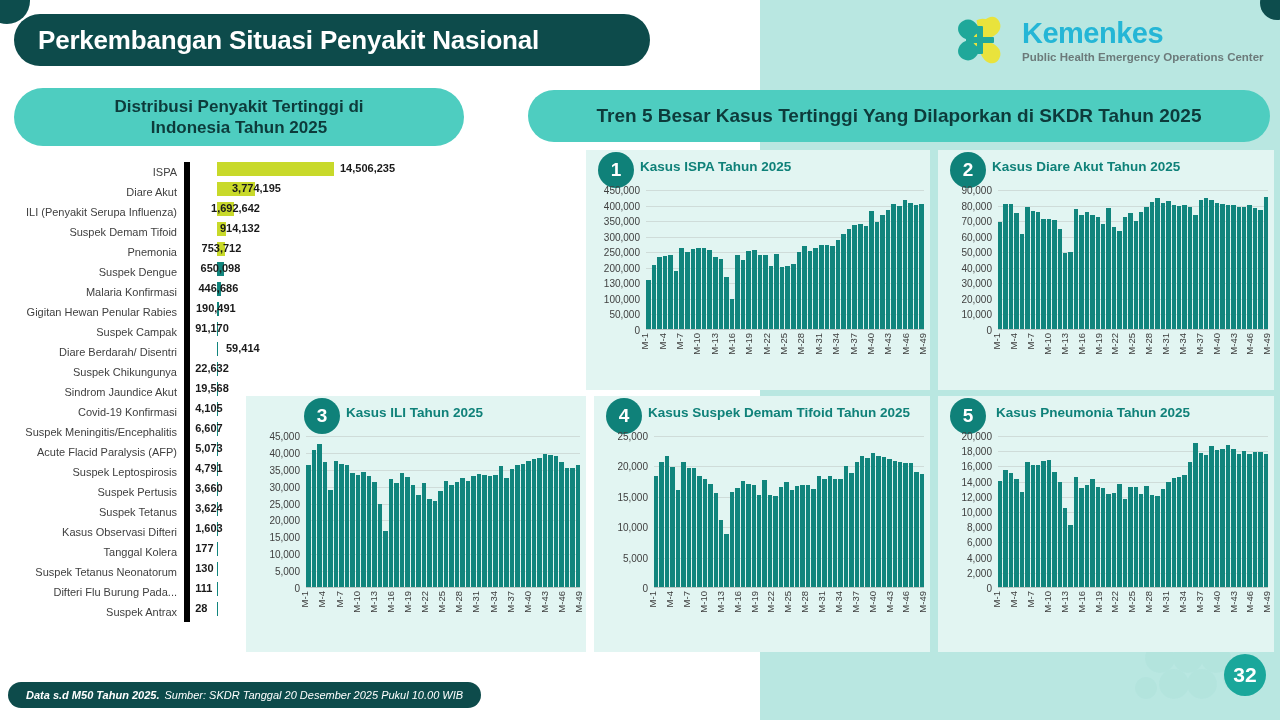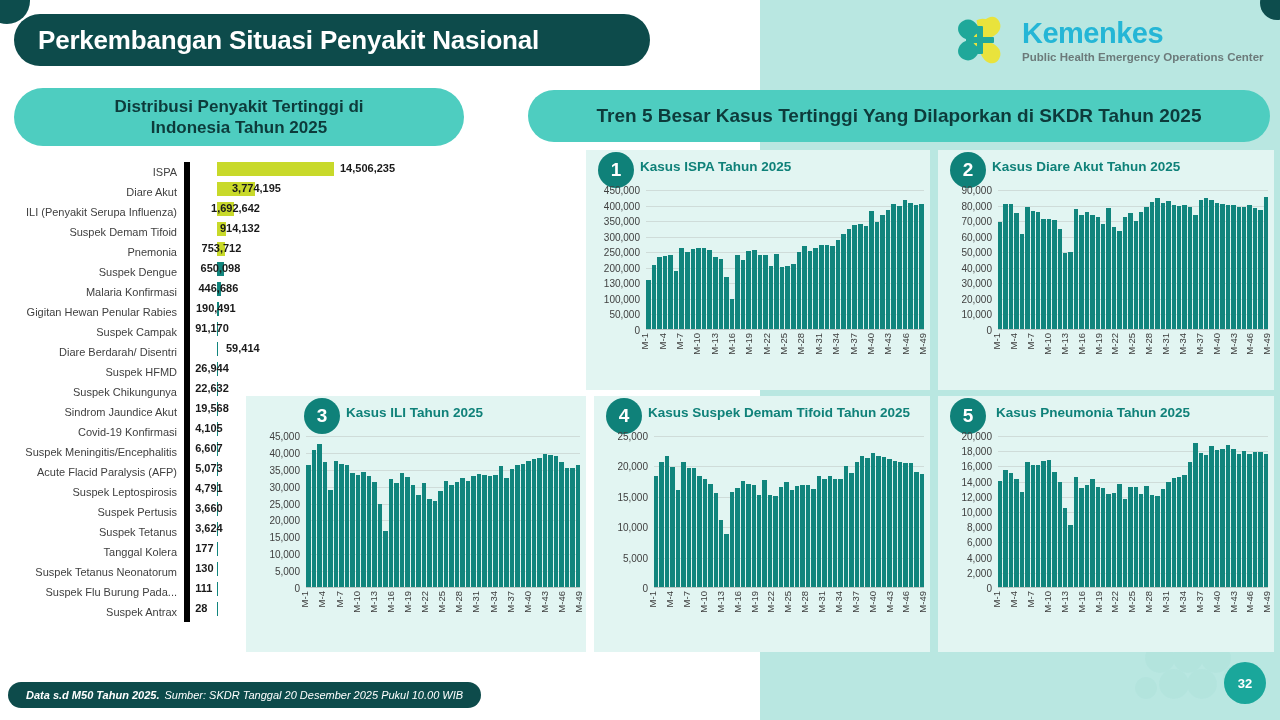--- a/index.html
+++ b/index.html
@@ -148,24 +148,24 @@
 
   
   .footer-pill {
     position: absolute; left: 8px; bottom: 12px; height: 26px;
     background: #0d4b4b; border-radius: 13px; padding: 0 18px;
     display: flex; align-items: center; gap: 5px; color: #ffffff;
     font-size: 11px; font-style: italic;
   }
   .footer-strong { font-weight: bold; text-align: right; }
   .page-number {
-    position: absolute; right: 14px; bottom: 16px; width: 42px; height: 42px;
+    position: absolute; right: 14px; bottom: 24px; width: 42px; height: 42px;
     border-radius: 50%; background: #1aa79b; color: #ffffff;
     display: flex; align-items: center; justify-content: center;
-    font-size: 13px; font-weight: bold;
+    font-size: 21px; font-weight: bold;
   }
 </style>
 </head>
 <body>
 
 <div class="page">
 
   <div class="bg-white-left"></div>
   <div class="bg-right-top"></div>
   <div class="bg-right-body"></div>
@@ -278,27 +278,20 @@
         </div>
       </div>
       <div class="rank-row">
         <div class="rank-label">Diare Berdarah/ Disentri</div>
         <div class="rank-barcell">
           <div class="rank-bar" style="width: 1.2px; background: rgb(17, 133, 125);"></div>
           <div class="rank-value" style="left: 4px; margin-left: 28px;">59,414</div>
         </div>
       </div>
       <div class="rank-row">
-        <div class="rank-label">Suspek HFMD</div>
-        <div class="rank-barcell">
-          <div class="rank-bar" style="width: 1.2px; background: rgb(17, 133, 125);"></div>
-          <div class="rank-value" style="left: 1.2px;">26,944</div>
-        </div>
-      </div>
-      <div class="rank-row">
         <div class="rank-label">Suspek Chikungunya</div>
         <div class="rank-barcell">
           <div class="rank-bar" style="width: 1.2px; background: rgb(17, 133, 125);"></div>
           <div class="rank-value" style="left: 1.2px;">22,632</div>
         </div>
       </div>
       <div class="rank-row">
         <div class="rank-label">Sindrom Jaundice Akut</div>
         <div class="rank-barcell">
           <div class="rank-bar" style="width: 1.2px; background: rgb(17, 133, 125);"></div>
@@ -341,35 +334,42 @@
         </div>
       </div>
       <div class="rank-row">
         <div class="rank-label">Suspek Tetanus</div>
         <div class="rank-barcell">
           <div class="rank-bar" style="width: 1.2px; background: rgb(17, 133, 125);"></div>
           <div class="rank-value" style="left: 1.2px;">3,624</div>
         </div>
       </div>
       <div class="rank-row">
+        <div class="rank-label">Kasus Observasi Difteri</div>
+        <div class="rank-barcell">
+          <div class="rank-bar" style="width: 1.2px; background: rgb(17, 133, 125);"></div>
+          <div class="rank-value" style="left: 1.2px;">1,603</div>
+        </div>
+      </div>
+      <div class="rank-row">
         <div class="rank-label">Tanggal Kolera</div>
         <div class="rank-barcell">
           <div class="rank-bar" style="width: 1.2px; background: rgb(17, 133, 125);"></div>
           <div class="rank-value" style="left: 1.2px;">177</div>
         </div>
       </div>
       <div class="rank-row">
         <div class="rank-label">Suspek Tetanus Neonatorum</div>
         <div class="rank-barcell">
           <div class="rank-bar" style="width: 1.2px; background: rgb(17, 133, 125);"></div>
           <div class="rank-value" style="left: 1.2px;">130</div>
         </div>
       </div>
       <div class="rank-row">
-        <div class="rank-label">Suspek Flu Burung Pada...</div>
+        <div class="rank-label">Difteri Flu Burung Pada...</div>
         <div class="rank-barcell">
           <div class="rank-bar" style="width: 1.2px; background: rgb(17, 133, 125);"></div>
           <div class="rank-value" style="left: 1.2px;">111</div>
         </div>
       </div>
       <div class="rank-row">
         <div class="rank-label">Suspek Antrax</div>
         <div class="rank-barcell">
           <div class="rank-bar" style="width: 1.2px; background: rgb(17, 133, 125);"></div>
           <div class="rank-value" style="left: 1.2px;">28</div>

